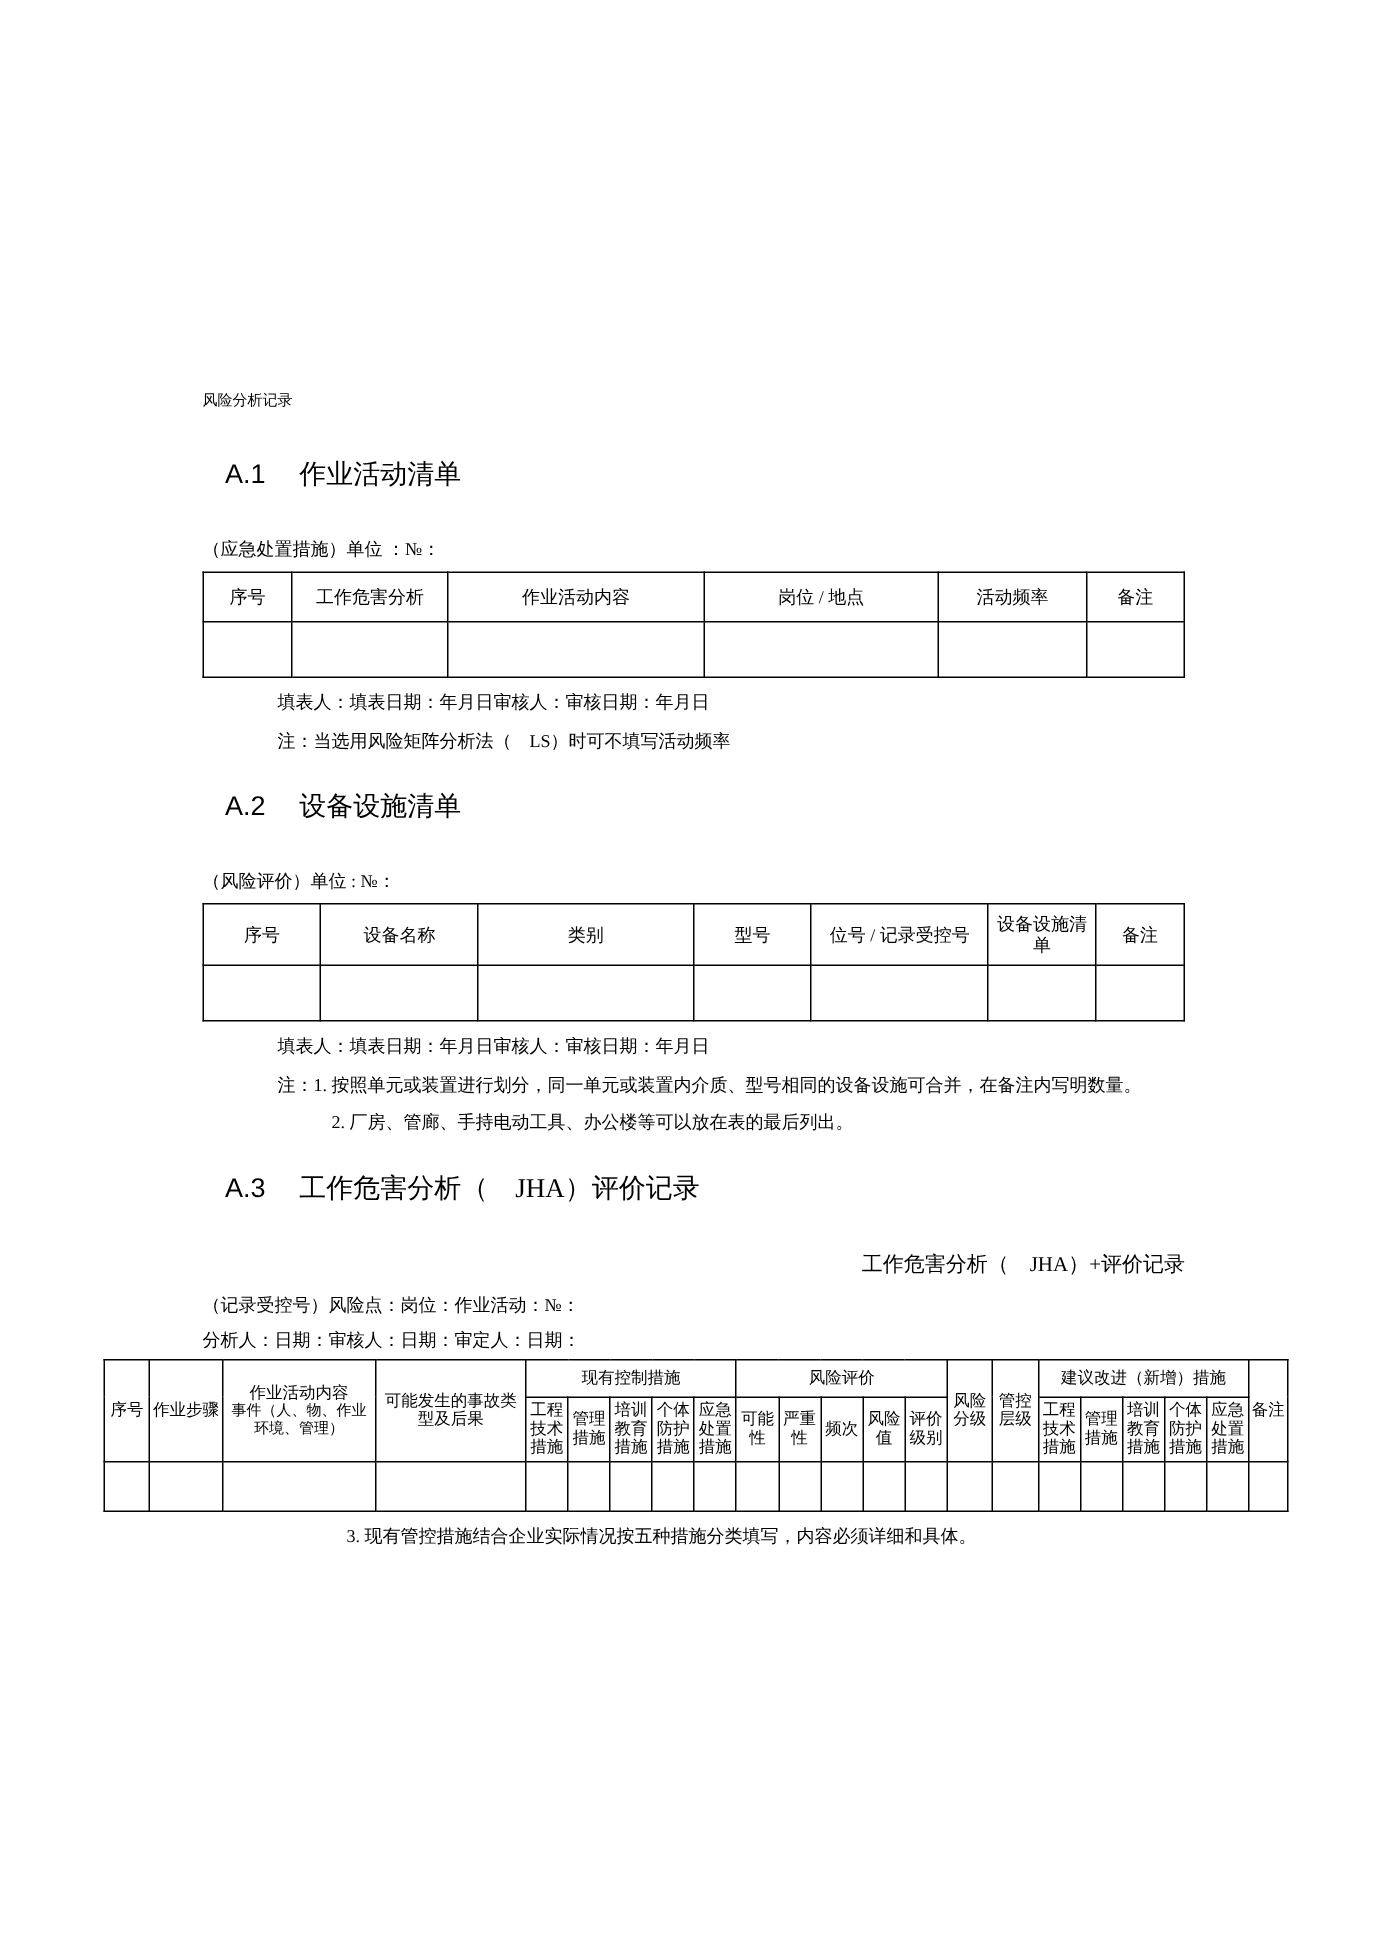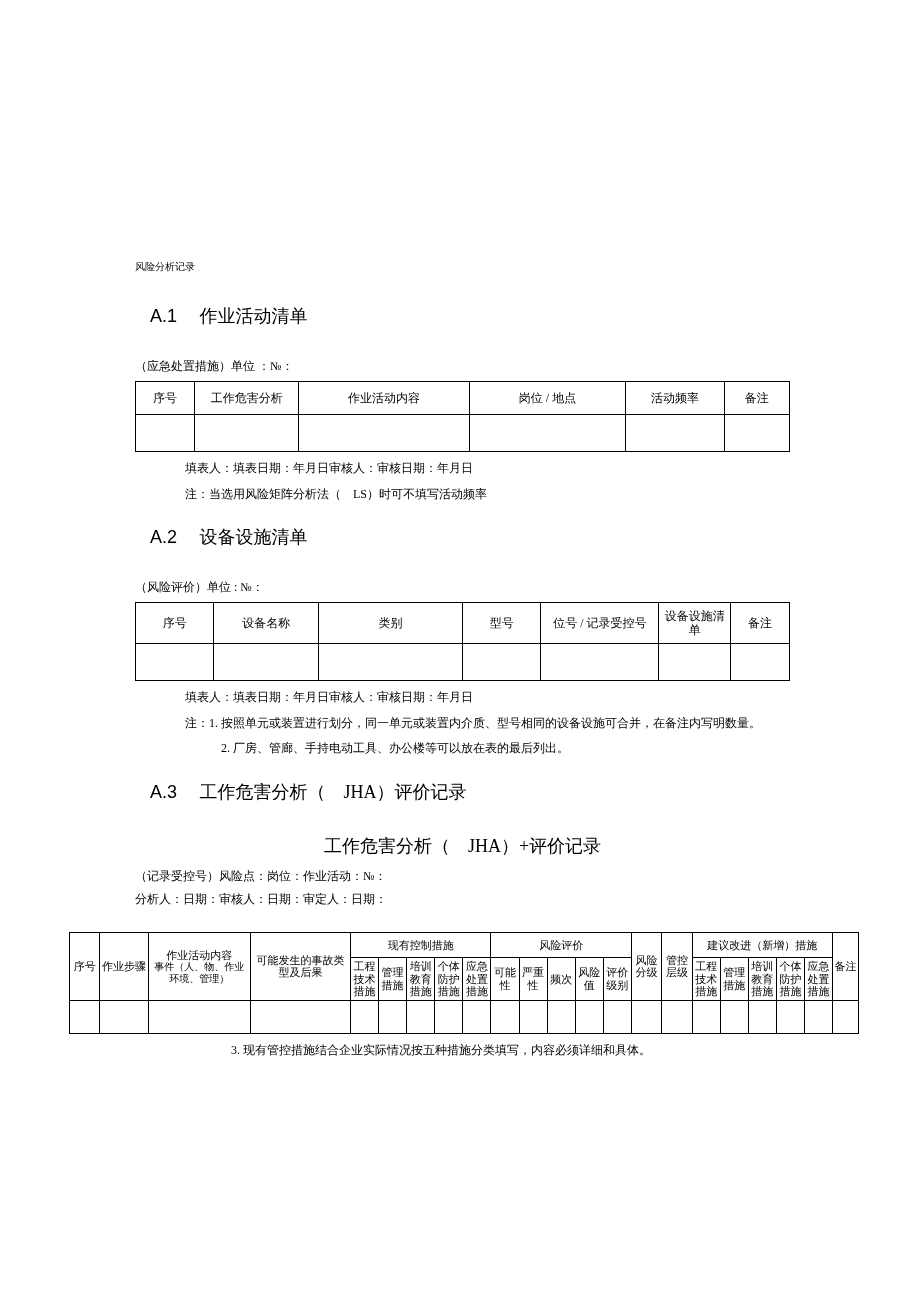--- a/index.html
+++ b/index.html
@@ -9,21 +9,21 @@
 .section-head .num{font-family:Arial,sans-serif;margin-right:18px}
 .record-line{font-size:12px;margin-bottom:6px}
 table{border-collapse:collapse;width:100%;margin-bottom:6px}
 th,td{border:1px solid #000;font-size:12px;text-align:center;vertical-align:middle;padding:4px 2px;font-weight:normal}
 .t1 th{height:24px}
 .t1 .data-row td{height:28px}
 .t2 th{height:32px;line-height:1.2}
 .t2 .data-row td{height:28px}
 .note-block{padding-left:50px;font-size:12px;line-height:1.8;margin-bottom:10px}
 .note-block .line{margin:4px 0}
-.center-title{text-align:center;font-size:18px;margin:20px 0 10px 0}
+.center-title{text-align:right;font-size:14px;margin:20px 0 10px 0}
 .t3-wrap{width:790px;margin-left:-66px}
 .t3 th,.t3 td{font-size:11px;line-height:1.15;padding:2px 1px}
 .t3 .h1 th{height:20px}
 .t3 .data-row td{height:28px}
 .small{font-size:10px}
 </style>
 </head>
 <body>
 
 <div class="page">
@@ -92,21 +92,21 @@
     <div class="line"><span>注：</span><span>1. 按照单元或装置进行划分，同一单元或装置内介质、型号相同的设备设施可合并，在备注内写明数量。</span></div>
     <div class="line" style="padding-left:36px">2. 厂房、管廊、手持电动工具、办公楼等可以放在表的最后列出。</div>
   </div>
 
   <div class="section-head">
     <span class="num">A.3</span>
     <span>工作危害分析（　JHA）评价记录</span>
   </div>
   <div class="center-title">工作危害分析（　JHA）+评价记录</div>
   <div class="record-line">（记录受控号）风险点：岗位：作业活动：№：</div>
-  <div class="record-line" style="margin-bottom:24px">分析人：日期：审核人：日期：审定人：日期：</div>
+  <div class="record-line" style="margin-bottom:4px">分析人：日期：审核人：日期：审定人：日期：</div>
 
   <div class="t3-wrap">
   <table class="t3">
     <tbody>
           <tr class="h1">
       <th rowspan="2" style="width:24px">序号</th>
       <th rowspan="2" style="width:40px">作业步骤</th>
       <th rowspan="2" style="width:88px">
         <div>作业活动内容</div>
         <div class="small">事件（人、物、作业环境、管理）</div>

